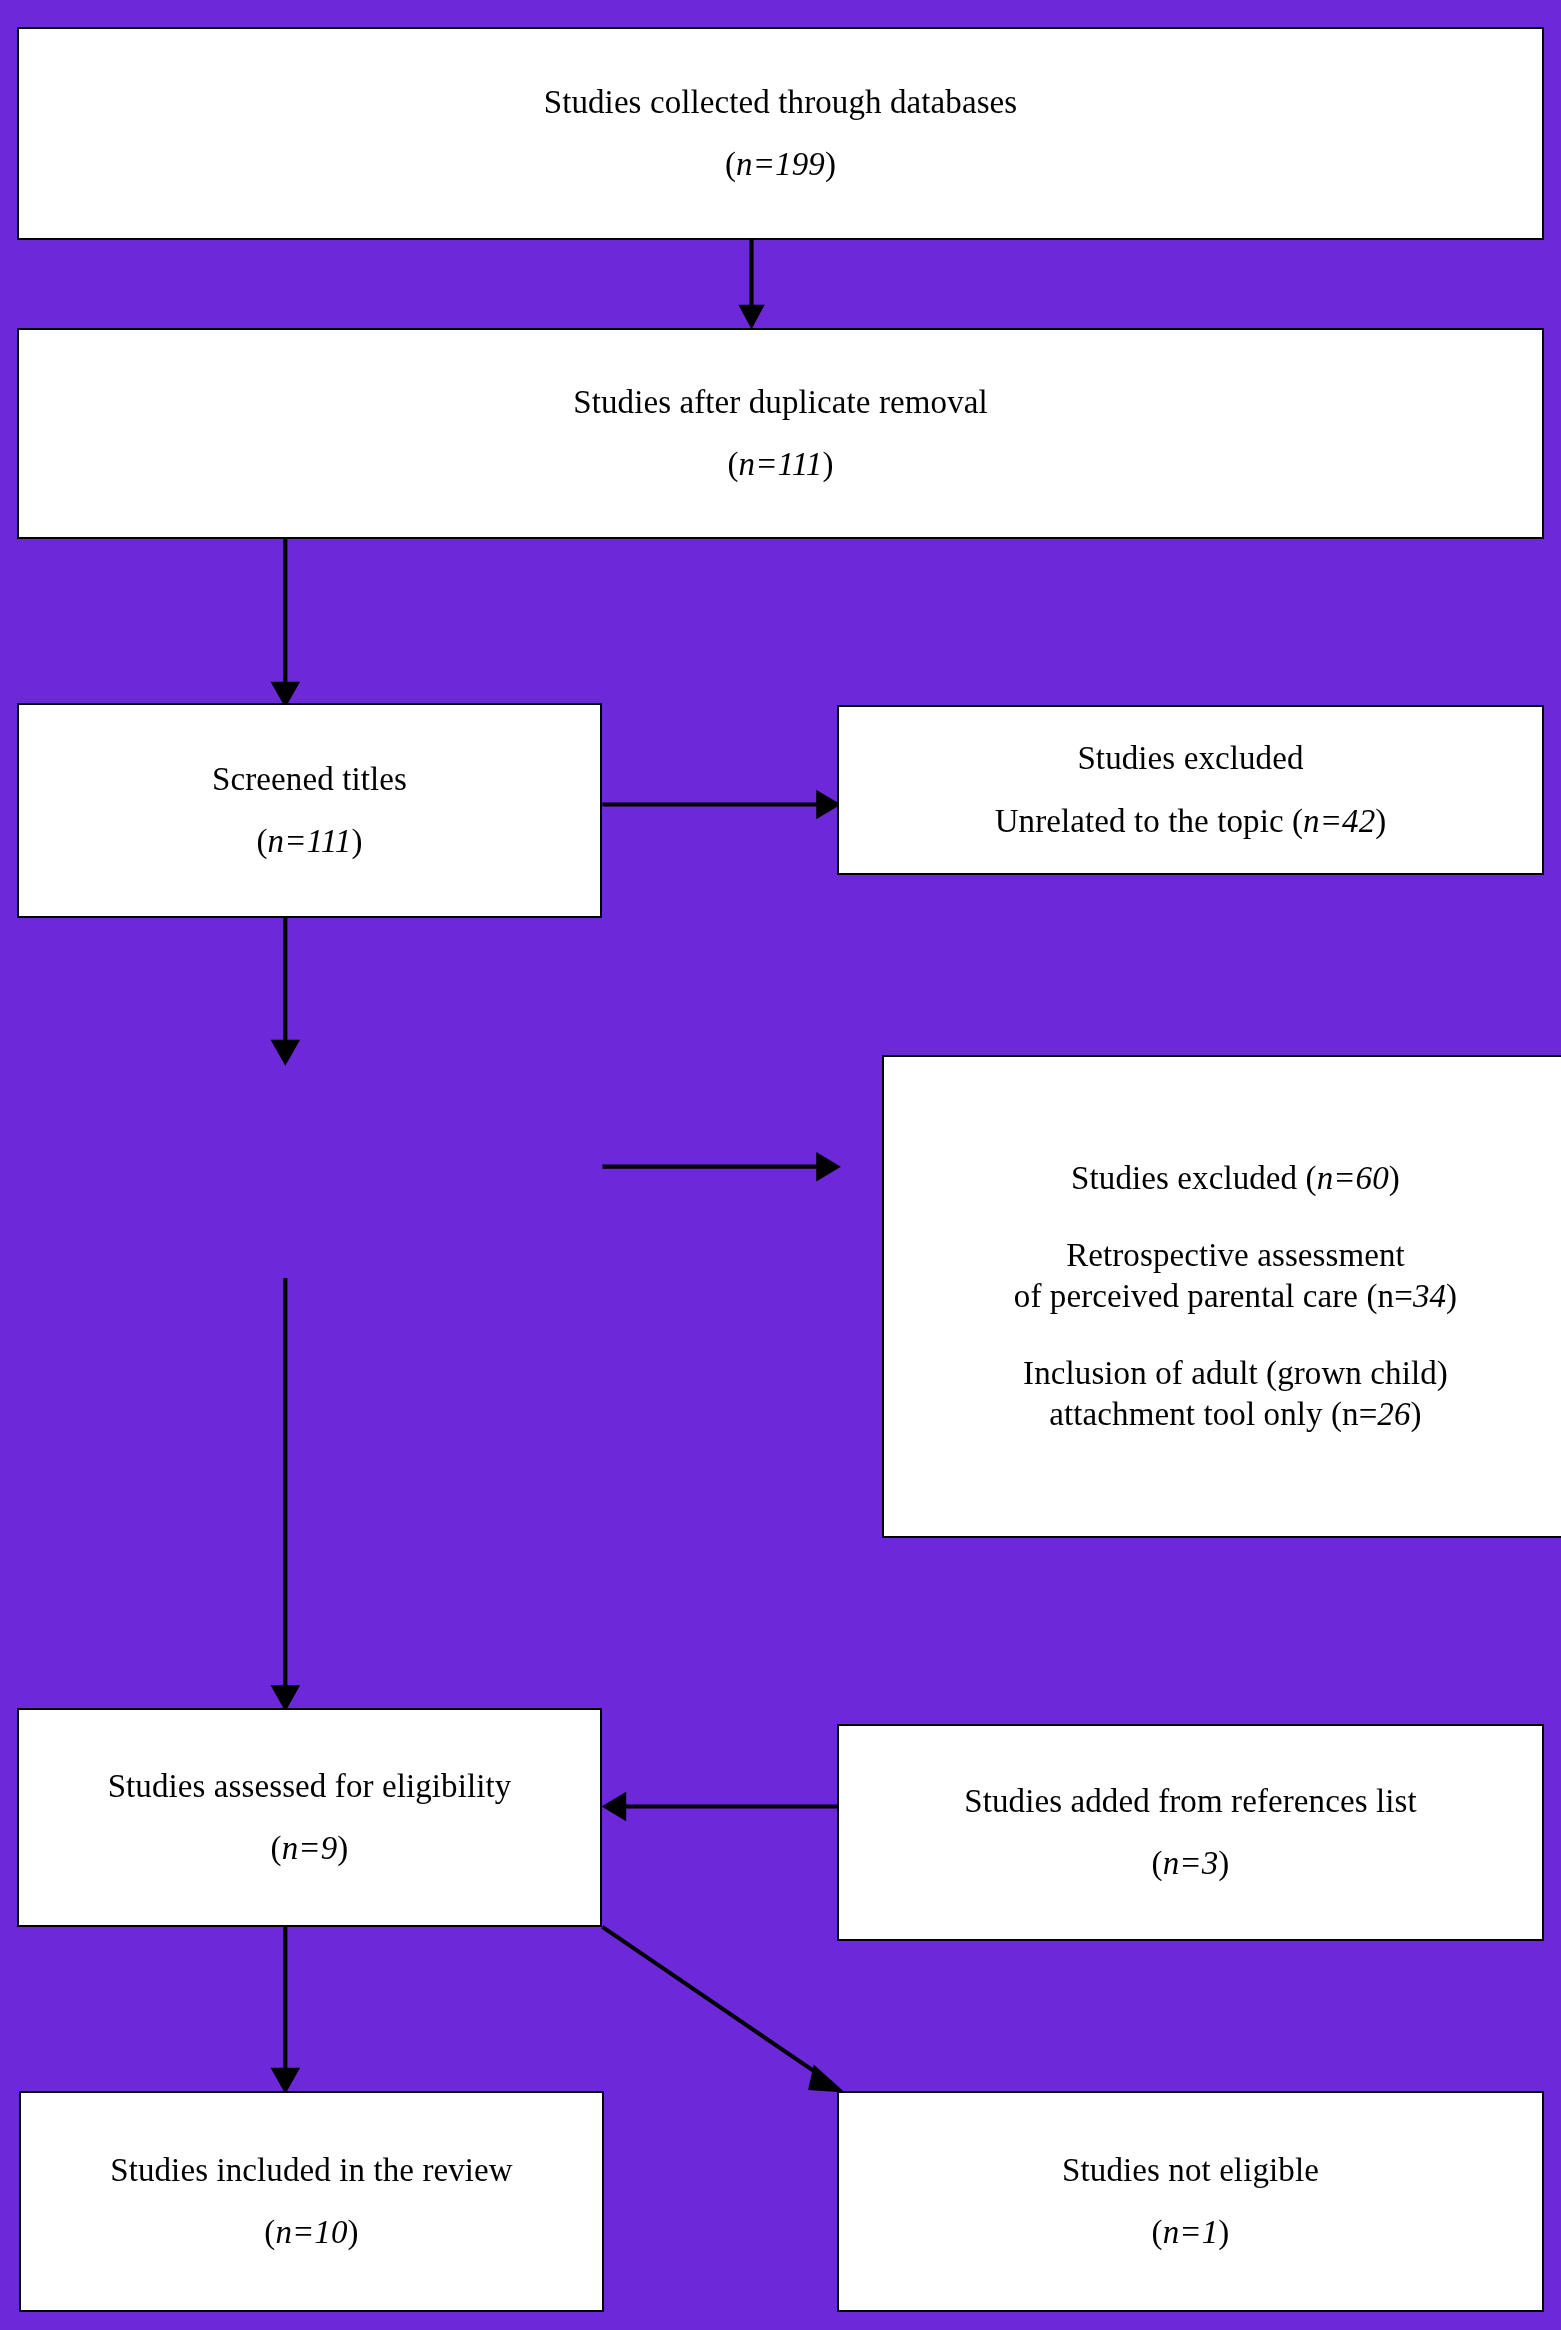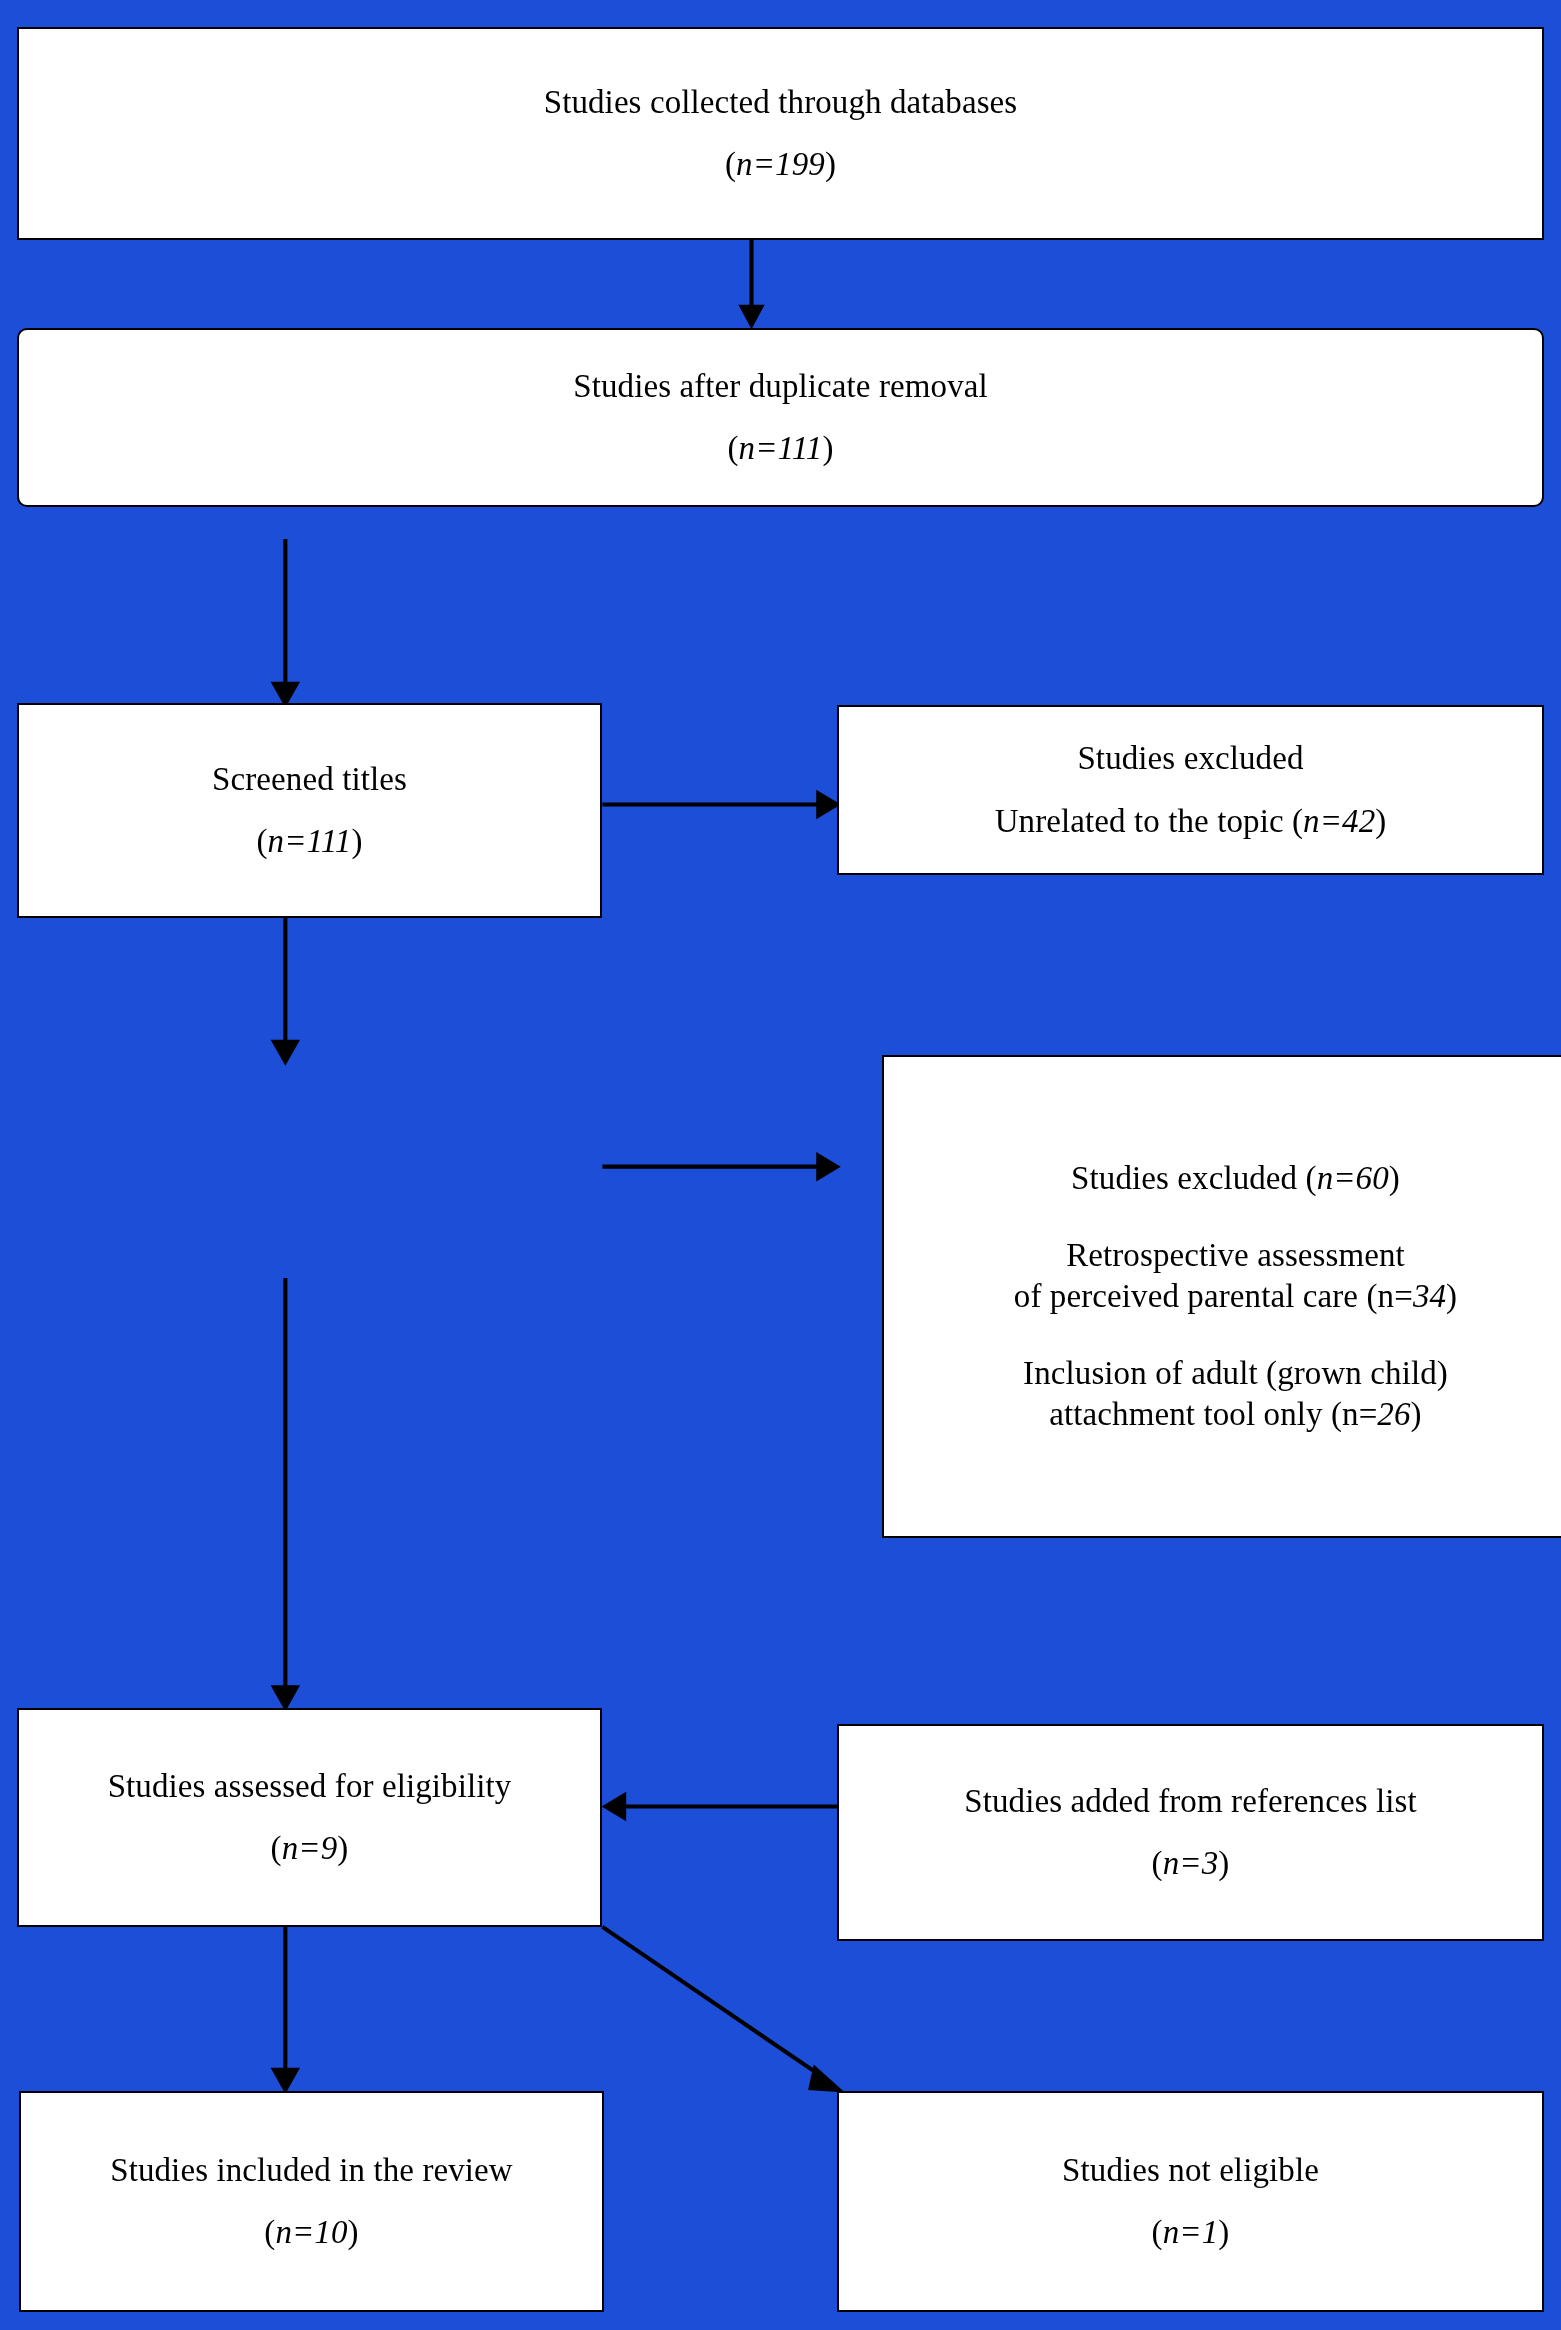--- a/index.html
+++ b/index.html
@@ -5,21 +5,21 @@
 <style>
   html, body {
     margin: 0;
     padding: 0;
     background: #ffffff;
   }
   #diagram-root {
     position: relative;
     width: 1562px;
     height: 2330px;
-    background: #1d4ed8;
+    background: #6d28d9;
     font-family: "Liberation Serif", "DejaVu Serif", serif;
     color: #000000;
     overflow: hidden;
   }
   .flow-box {
     position: absolute;
     box-sizing: border-box;
     border: 2.5px solid #000000;
     background: #ffffff;
     display: flex;
@@ -111,21 +111,21 @@
       <line x1="735" y1="2352" x2="1005" y2="2536"></line>
       <polygon points="993,2520 1031,2554 986,2551"></polygon>
     </g>
   </svg>
 
   <div class="flow-box" style="left:17px; top:27px; width:1527px; height:213px;">
     <span class="box-line">Studies collected through databases</span>
     <span class="box-line sub"><span>(</span><span class="ital">n=199</span><span>)</span></span>
   </div>
 
-  <div class="flow-box" style="left:17px; top:328px; width:1527px; height:179px;border-radius:10px;">
+  <div class="flow-box" style="left:17px; top:328px; width:1527px; height:211px;">
     <span class="box-line">Studies after duplicate removal</span>
     <span class="box-line sub"><span>(</span><span class="ital">n=111</span><span>)</span></span>
   </div>
 
   <div class="flow-box" style="left:17px; top:703px; width:585px; height:215px;">
     <span class="box-line">Screened titles</span>
     <span class="box-line sub"><span>(</span><span class="ital">n=111</span><span>)</span></span>
   </div>
 
   <div class="flow-box" style="left:837px; top:705px; width:707px; height:170px;">

